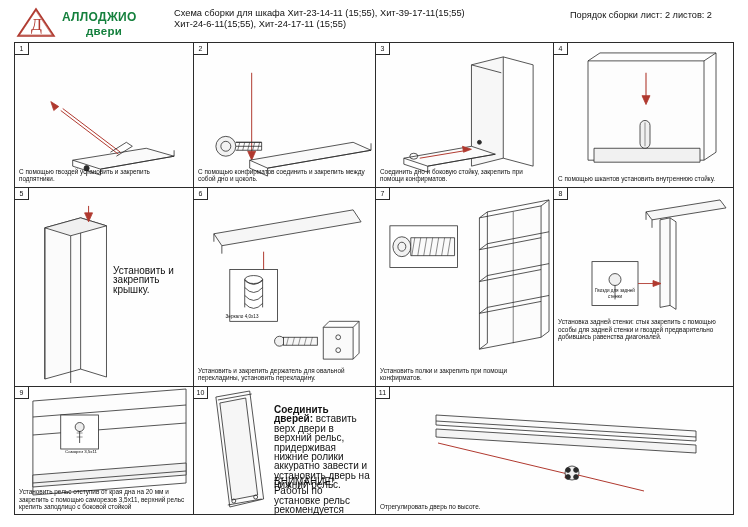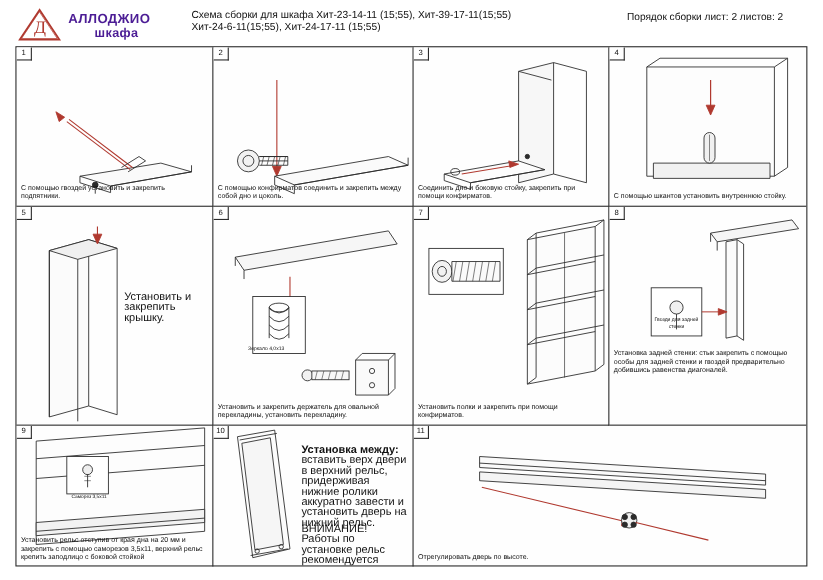--- a/index.html
+++ b/index.html
@@ -17,21 +17,21 @@
   
   .header{
     position:absolute;left:14px;top:6px;width:720px;height:34px;
   }
   .logo{
     position:absolute;left:0;top:0;width:46px;height:34px;
   }
   .logo svg{display:block;}
   .brand{
     position:absolute;left:48px;top:4px;
-    font-weight:bold;font-size:12px;letter-spacing:.3px;color:#4c1d95;
+    font-weight:bold;font-size:12px;letter-spacing:.3px;color:#15803d;
     line-height:14px;
   }
   .brand .b2{display:block;padding-left:24px;font-size:11.5px;}
   .title{
     position:absolute;left:160px;top:2px;width:390px;
     font-size:9.3px;line-height:11px;color:#111;
   }
   .sheet{
     position:absolute;left:556px;top:4px;width:180px;
     font-size:9.2px;color:#111;
@@ -76,21 +76,21 @@
     <div class="logo">
       <svg viewBox="0 0 46 34" width="46" height="34" aria-hidden="true">
         <polygon points="4,30 22,3 40,30" fill="none" stroke="#b0392f" stroke-width="1.6"></polygon>
         <polygon points="4,30 22,3 40,30" fill="none" stroke="#b0392f" stroke-width="0.7" transform="translate(2,2) scale(0.9)"></polygon>
         <text x="17" y="24" font-family="Liberation Serif, serif" font-size="16" fill="#b0392f">Д</text>
       </svg>
     </div>
 
     <div class="brand">
       <span>АЛЛОДЖИО</span>
-      <span class="b2">шкафа</span>
+      <span class="b2">двери</span>
     </div>
 
     <div class="title">
       <div>Схема сборки для шкафа Хит-23-14-11 (15;55), Хит-39-17-11(15;55)</div>
       <div>Хит-24-6-11(15;55), Хит-24-17-11 (15;55)</div>
     </div>
 
     <div class="sheet">Порядок сборки лист: 2   листов: 2</div>
   </div>
 
@@ -336,21 +336,21 @@
             <polygon points="22,10 56,4 70,112 36,120" fill="#fcfcfc"></polygon>
             <polygon points="26,16 52,11 64,108 38,113" fill="#f6f6f6"></polygon>
             <line x1="24" y1="13" x2="58" y2="7"></line>
             <line x1="34" y1="118" x2="68" y2="112"></line>
             <circle cx="40" cy="114" r="2"></circle>
             <circle cx="62" cy="110" r="2"></circle>
           </g>
         </svg>
       </div>
       <div class="cap big" style="left:80px;top:18px;width:96px;">
-        <span style="font-weight:bold;">Установка между:</span>
+        <span style="font-weight:bold;">Соединить дверей:</span>
         <span>вставить верх двери в верхний рельс, придерживая нижние ролики аккуратно завести и установить дверь на нижний рельс.</span>
       </div>
       <div class="cap big" style="left:80px;top:90px;width:96px;">
         <span style="font-weight:normal;">ВНИМАНИЕ!</span>
         <span>Работы по установке рельс рекомендуется производить вдвоем.</span>
       </div>
     </div>
 
     <div class="cell noR noB" style="left:361px;top:344px;width:357px;height:128px;">
       <div class="num">11</div>

